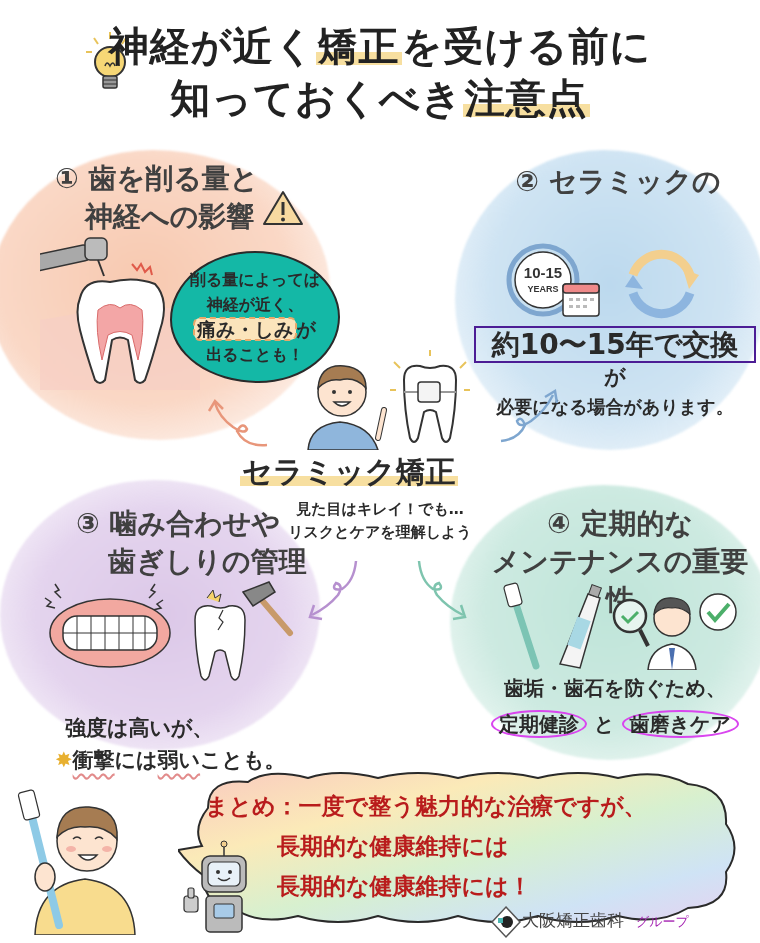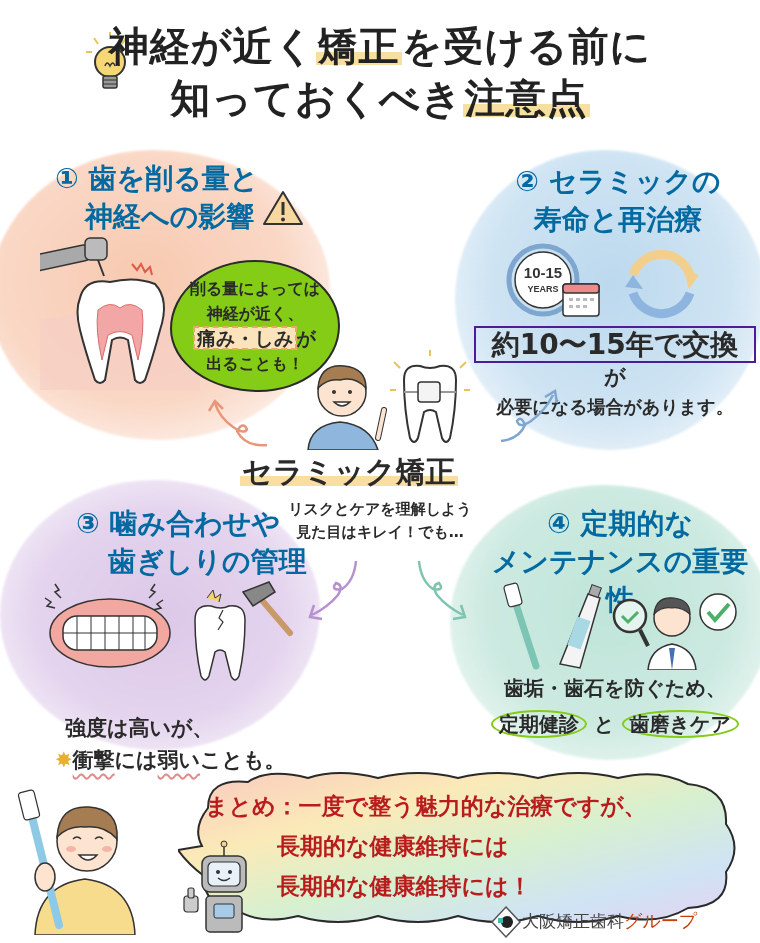--- a/index.html
+++ b/index.html
@@ -14,30 +14,30 @@
   .hl { background: linear-gradient(transparent 62%, #f7dfa0 62%, #f7dfa0 92%, transparent 92%); padding: 0 2px; }
   .bulb { left: 86px; top: 32px; width: 48px; height: 66px; }
 
   
   .blob { border-radius: 48% 52% 50% 50% / 50% 48% 52% 50%; filter: blur(1px); }
   .blob-1 { left: -10px; top: 150px; width: 340px; height: 290px; background: radial-gradient(ellipse at 45% 45%, #f8c9b0 0%, #fad8c6 55%, rgba(252,230,218,0.4) 85%, rgba(255,255,255,0) 100%); }
   .blob-2 { left: 455px; top: 150px; width: 310px; height: 300px; background: radial-gradient(ellipse at 50% 45%, #bcd9ee 0%, #cfe4f3 55%, rgba(214,232,245,0.4) 85%, rgba(255,255,255,0) 100%); }
   .blob-3 { left: 0px; top: 480px; width: 320px; height: 270px; background: radial-gradient(ellipse at 50% 50%, #dcc8e8 0%, #e4d4ee 55%, rgba(234,222,242,0.4) 85%, rgba(255,255,255,0) 100%); }
   .blob-4 { left: 450px; top: 485px; width: 320px; height: 275px; background: radial-gradient(ellipse at 50% 45%, #bfe5d9 0%, #cdeae1 55%, rgba(214,238,230,0.4) 85%, rgba(255,255,255,0) 100%); }
 
-  .sec-title { font-size: 28px; font-weight: bold; line-height: 38px; color: #0369a1; }
+  .sec-title { font-size: 28px; font-weight: bold; line-height: 38px; color: #404040; }
   .sec-text { font-size: 17px; font-weight: bold; line-height: 25px; color: #2a2a2a; }
 
   
   .s1-title { left: 55px; top: 160px; width: 320px; }
   .s1-title .l2 { padding-left: 30px; display: inline-block; }
   .warn { left: 262px; top: 190px; width: 42px; height: 36px; }
-  .bubble1 { left: 170px; top: 260px; width: 170px; height: 132px; background: #84cc16; border: 2px solid #2a2a2a; border-radius: 50% 50% 48% 52% / 52% 50% 50% 48%; text-align: center; padding-top: 14px; }
+  .bubble1 { left: 170px; top: 251px; width: 170px; height: 132px; background: #14b8a6; border: 2px solid #2a2a2a; border-radius: 50% 50% 48% 52% / 52% 50% 50% 48%; text-align: center; padding-top: 14px; }
   .bubble1 .sec-text { font-size: 16px; line-height: 25px; }
-  .pain-hl { background: #fbe4bb; border-radius: 0; padding: 0 3px; outline: 2px dashed #e8a86a; outline-offset: -1px; }
+  .pain-hl { background: #fbe4bb; border-radius: 6px; padding: 0 3px; outline: 2px dashed #e8a86a; outline-offset: -1px; }
   .tooth1 { left: 40px; top: 220px; width: 160px; height: 170px; }
 
   
   .s2-title { left: 488px; top: 163px; width: 260px; text-align: center; }
   .clock { left: 505px; top: 242px; width: 130px; height: 80px; }
   .cycle { left: 615px; top: 245px; width: 90px; height: 78px; }
   .s2-text { left: 470px; top: 330px; width: 290px; text-align: center; }
   .s2-text .boxed { border: 2px solid #4c1d95; padding: 0 16px; font-size: 28px; }
   .s2-text .l1 { font-size: 21px; line-height: 30px; }
   .s2-text .l2 { font-size: 18px; line-height: 30px; }
@@ -55,30 +55,30 @@
   .s3-title .l2 { padding-left: 32px; display: inline-block; }
   .teeth3 { left: 35px; top: 578px; width: 265px; height: 110px; }
   .s3-text { left: 55px; top: 676px; width: 260px; font-size: 21px; line-height: 32px; font-weight: bold; margin-top: 36px; }
   .s3-text .l1 { padding-left: 10px; display: block; }
   .wavy { text-decoration: underline wavy #e28b8b; text-underline-offset: 6px; }
 
   
   .s4-title { left: 480px; top: 505px; width: 280px; text-align: center; }
   .s4-icons { left: 500px; top: 578px; width: 240px; height: 92px; }
   .s4-text { left: 470px; top: 670px; width: 290px; text-align: center; font-size: 20px; font-weight: bold; line-height: 36px; }
-  .oval { border: 2px solid #84cc16; border-radius: 50%; padding: 0 6px; }
+  .oval { border: 2px solid #d946ef; border-radius: 50%; padding: 0 6px; }
 
   
   .cloud { left: 178px; top: 768px; width: 565px; height: 160px; }
   .summary { left: 205px; top: 786px; width: 520px; font-size: 23px; font-weight: bold; line-height: 40px; color: #b91c1c; }
   .summary .l2, .summary .l3 { padding-left: 72px; display: block; }
   .boy2 { left: 15px; top: 785px; width: 130px; height: 150px; }
   .robot { left: 180px; top: 840px; width: 80px; height: 95px; }
   .logo-text { left: 522px; top: 909px; font-size: 17px; color: #444; white-space: nowrap; }
-  .logo-text .small { font-size: 18px; color: #c2410c; }
+  .logo-text .small { font-size: 13px; color: #a21caf; margin-left: 12px; }
 </style>
 </head>
 <body>
 
 <div class="abs blob blob-1"></div>
 <div class="abs blob blob-2"></div>
 <div class="abs blob blob-3"></div>
 <div class="abs blob blob-4"></div>
 
 <svg class="abs bulb" viewBox="0 0 48 66">
@@ -117,21 +117,20 @@
 </svg>
 <div class="abs bubble1">
   <div class="sec-text">削る量によっては</div>
   <div class="sec-text">神経が近く、</div>
   <div class="sec-text" style="font-size:19px;"><span class="pain-hl">痛み・しみ</span><span>が</span></div>
   <div class="sec-text">出ることも！</div>
 </div>
 
 <div class="abs s2-title sec-title">
   <div><span>②</span> <span>セラミックの</span></div>
-  <div>寿命と再治療</div>
 </div>
 <svg class="abs clock" viewBox="0 0 130 80">
   <circle cx="38" cy="38" r="34" fill="none" stroke="#7ea6cf" stroke-width="5"></circle>
   <circle cx="38" cy="38" r="28" fill="#fff" stroke="#333" stroke-width="1.5"></circle>
   <text x="38" y="36" text-anchor="middle" font-size="15" font-weight="bold" fill="#333" font-family="Liberation Sans, sans-serif">10-15</text>
   <text x="38" y="50" text-anchor="middle" font-size="9" font-weight="bold" fill="#333" font-family="Liberation Sans, sans-serif">YEARS</text>
   <rect x="58" y="42" width="36" height="32" rx="3" fill="#fff" stroke="#333" stroke-width="1.5"></rect>
   <rect x="58" y="42" width="36" height="9" rx="3" fill="#ef8a8a" stroke="#333" stroke-width="1.5"></rect>
   <g fill="#bbb">
       <rect x="64" y="56" width="4" height="3"></rect>
@@ -171,22 +170,22 @@
       <line x1="70" y1="18" x2="76" y2="12"></line>
       <line x1="74" y1="40" x2="80" y2="40"></line>
       <line x1="6" y1="40" x2="0" y2="40"></line>
     </g>
   <path d="M14 30 Q14 14 30 16 Q40 20 50 16 Q66 14 66 30 Q66 60 60 88 Q56 96 52 88 L46 62 Q40 58 34 62 L28 88 Q24 96 20 88 Q14 60 14 30 Z" fill="#fff" stroke="#333" stroke-width="2"></path>
   <line x1="14" y1="42" x2="66" y2="42" stroke="#999" stroke-width="2"></line>
   <rect x="28" y="32" width="22" height="20" rx="3" fill="#f4f4f4" stroke="#333" stroke-width="1.5"></rect>
 </svg>
 <div class="abs center-title"><span class="hl">セラミック矯正</span></div>
 <div class="abs center-sub">
+  <div>見た目はキレイ！でも…</div>
   <div>リスクとケアを理解しよう</div>
-  <div>見た目はキレイ！でも…</div>
 </div>
 
 <svg class="abs arrow" style="left:205px;top:395px;" viewBox="0 0 70 70">
   <path d="M62 50 Q40 52 32 36 Q38 26 42 34 Q40 40 28 32 Q14 22 10 8" fill="none" stroke="#e8967a" stroke-width="2.5"></path>
   <path d="M4 16 L10 6 L18 14" fill="none" stroke="#e8967a" stroke-width="2.5"></path>
 </svg>
 <svg class="abs arrow" style="left:495px;top:385px;" viewBox="0 0 70 70">
   <path d="M6 56 Q24 54 30 40 Q26 30 22 36 Q24 44 36 36 Q50 26 58 10" fill="none" stroke="#7ea6cf" stroke-width="2.5"></path>
   <path d="M50 12 L60 6 L62 18" fill="none" stroke="#7ea6cf" stroke-width="2.5"></path>
 </svg>

